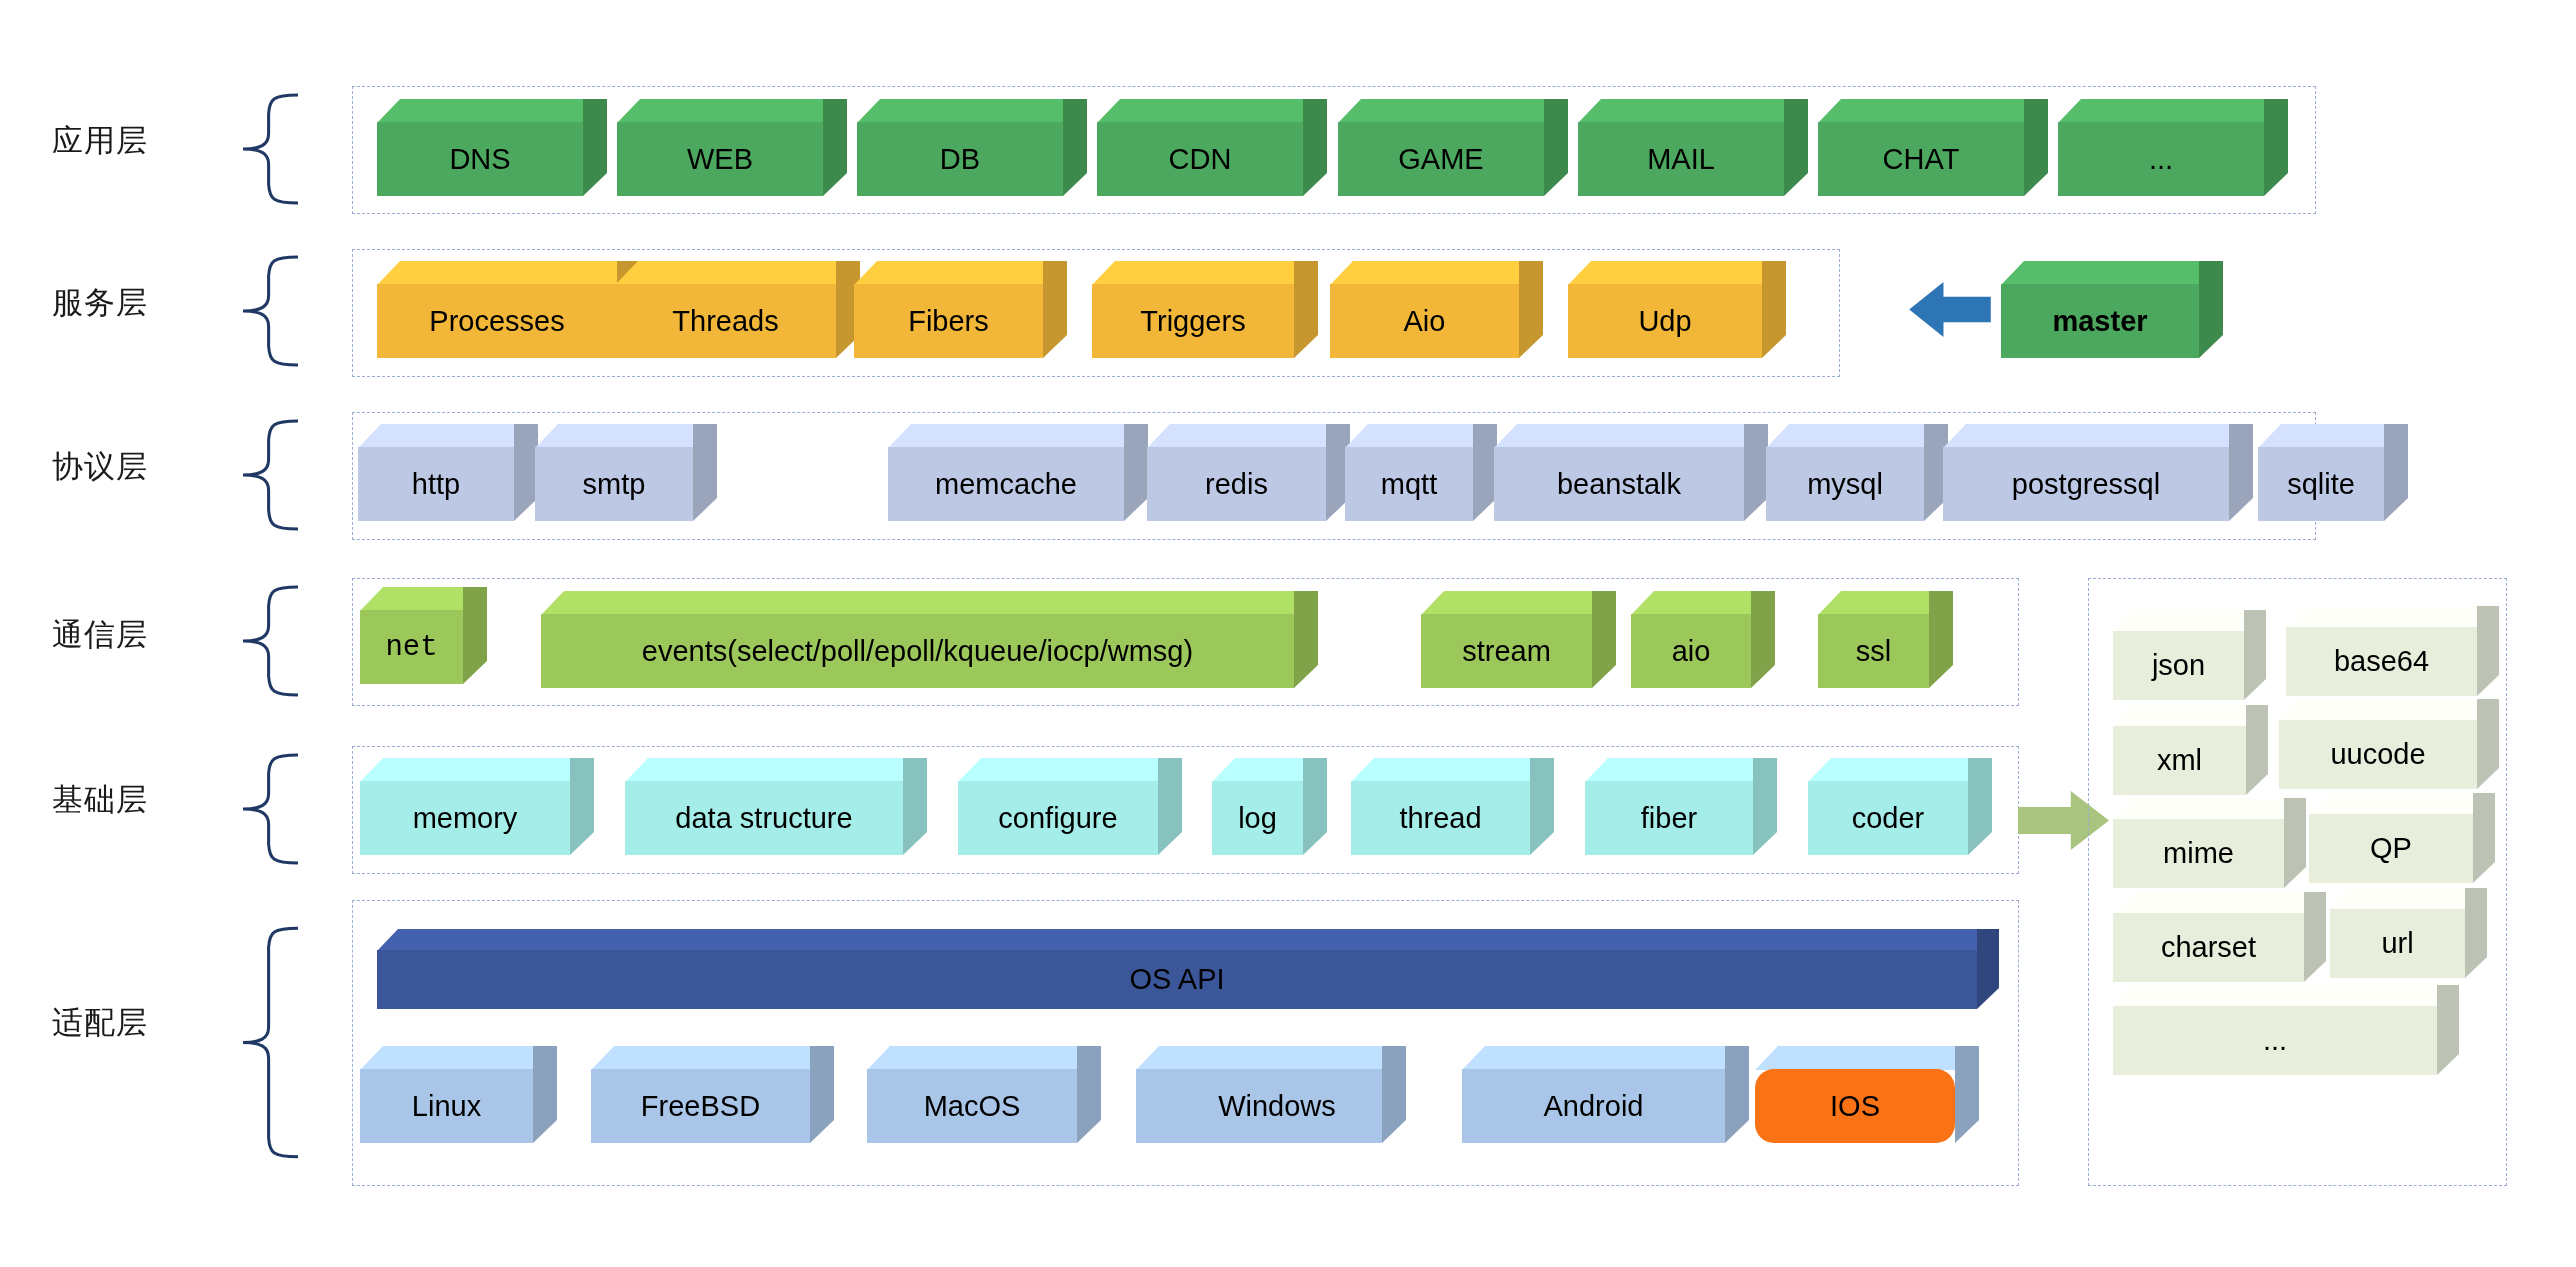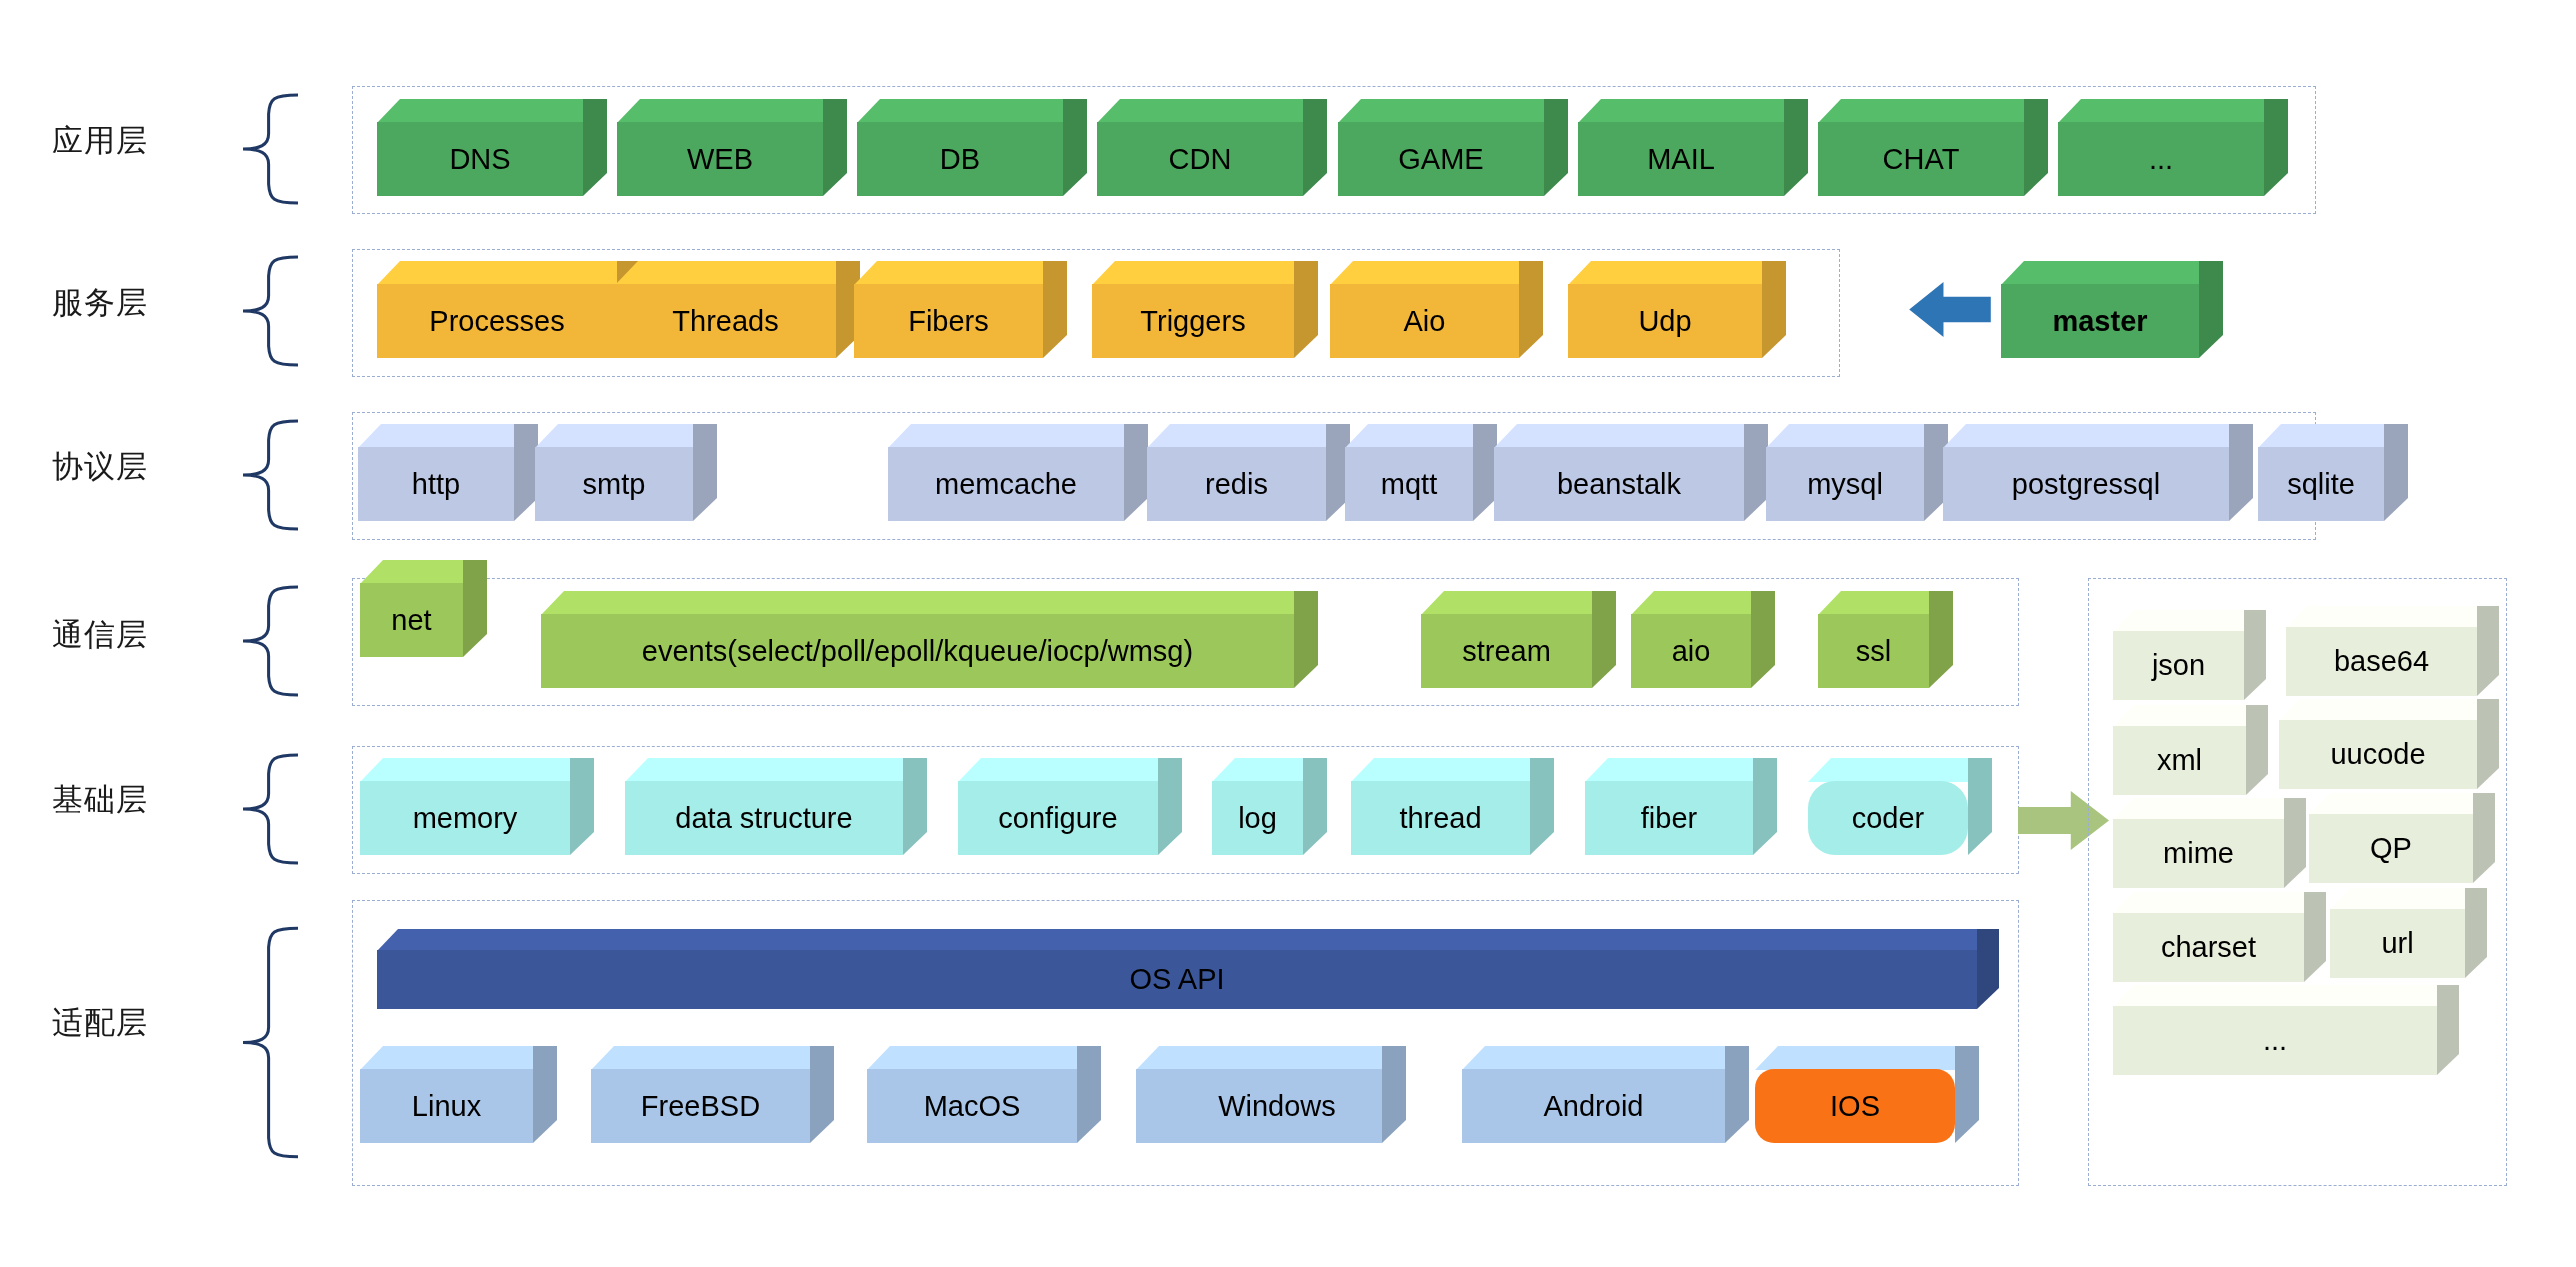--- a/index.html
+++ b/index.html
@@ -227,21 +227,21 @@
         <span class="lbl" style="font-size: 29px;">sqlite</span>
       </div>
     </div>
     <div class="dash-box" style="left: 352px; top: 578px; width: 1667px; height: 128px; border-color: rgb(155, 173, 208);"></div>
     <div class="layer-label" style="left: 52px; top: 614px;">通信层</div>
     <div class="brace" style="left: 243px; top: 585px;">
       <svg width="55" height="112" viewBox="0 0 58 118">
         <path d="M 58 2 C 32 2, 28 6, 27 22 L 27 43 C 27 55, 18 59, 0 59 C 18 59, 27 63, 27 75 L 27 96 C 28 112, 32 116, 58 116" fill="none" stroke="#1F3864" stroke-width="3.2" stroke-linecap="round"></path>
       </svg>
     </div>
-    <div class="box3d" style="left: 360px; top: 560px; width: 126px; height: 97px;">
+    <div class="box3d" style="left: 360px; top: 587px; width: 126px; height: 97px; font-family: Liberation Mono, monospace;">
       <div class="top" style="width: 126px; height: 24px; background: rgb(176, 225, 102); clip-path: polygon(23px 0px, 100% 0px, 103px 100%, 0px 100%);"></div>
       <div class="side" style="left: 103px; top: 0px; width: 24px; height: 97px; background: rgb(128, 163, 74); clip-path: polygon(0px 0px, 100% 0px, 100% 74px, 0px 100%);"></div>
       <div class="face" style="width: 103px; height: 74px; background: rgb(156, 199, 90);">
         <span class="lbl" style="font-size: 29px;">net</span>
       </div>
     </div>
     <div class="box3d" style="left: 541px; top: 591px; width: 775px; height: 97px;">
       <div class="top" style="width: 775px; height: 24px; background: rgb(176, 225, 102); clip-path: polygon(23px 0px, 100% 0px, 753px 100%, 0px 100%);"></div>
       <div class="side" style="left: 753px; top: 0px; width: 24px; height: 97px; background: rgb(128, 163, 74); clip-path: polygon(0px 0px, 100% 0px, 100% 74px, 0px 100%);"></div>
       <div class="face" style="width: 753px; height: 74px; background: rgb(156, 199, 90);">
@@ -314,21 +314,21 @@
     <div class="box3d" style="left: 1585px; top: 758px; width: 191px; height: 97px;">
       <div class="top" style="width: 191px; height: 24px; background: rgb(186, 255, 255); clip-path: polygon(23px 0px, 100% 0px, 168px 100%, 0px 100%);"></div>
       <div class="side" style="left: 168px; top: 0px; width: 24px; height: 97px; background: rgb(135, 194, 190); clip-path: polygon(0px 0px, 100% 0px, 100% 74px, 0px 100%);"></div>
       <div class="face" style="width: 168px; height: 74px; background: rgb(165, 237, 232);">
         <span class="lbl" style="font-size: 29px;">fiber</span>
       </div>
     </div>
     <div class="box3d" style="left: 1808px; top: 758px; width: 183px; height: 97px;">
       <div class="top" style="width: 183px; height: 24px; background: rgb(186, 255, 255); clip-path: polygon(23px 0px, 100% 0px, 160px 100%, 0px 100%);"></div>
       <div class="side" style="left: 160px; top: 0px; width: 24px; height: 97px; background: rgb(135, 194, 190); clip-path: polygon(0px 0px, 100% 0px, 100% 74px, 0px 100%);"></div>
-      <div class="face" style="width: 160px; height: 74px; background: rgb(165, 237, 232); border-radius: 27px;">
+      <div class="face" style="width: 160px; height: 74px; background: rgb(165, 237, 232);">
         <span class="lbl" style="font-size: 29px;">coder</span>
       </div>
     </div>
     <div class="arrow" style="left: 2018px; top: 791px; width: 91px; height: 59px;"><svg width="91" height="59" viewBox="0 0 96 62">
         <polygon points="96,31 55.67999999999999,0 55.67999999999999,16.740000000000002 0,16.740000000000002 0,45.26 55.67999999999999,45.26 55.67999999999999,62" fill="#A9C47E"></polygon>
       </svg></div>
     <div class="dash-box" style="left: 352px; top: 900px; width: 1667px; height: 286px; border-color: rgb(155, 173, 208);"></div>
     <div class="layer-label" style="left: 52px; top: 1002px;">适配层</div>
     <div class="brace" style="left: 243px; top: 926px;">
       <svg width="55" height="233" viewBox="0 0 58 245">

